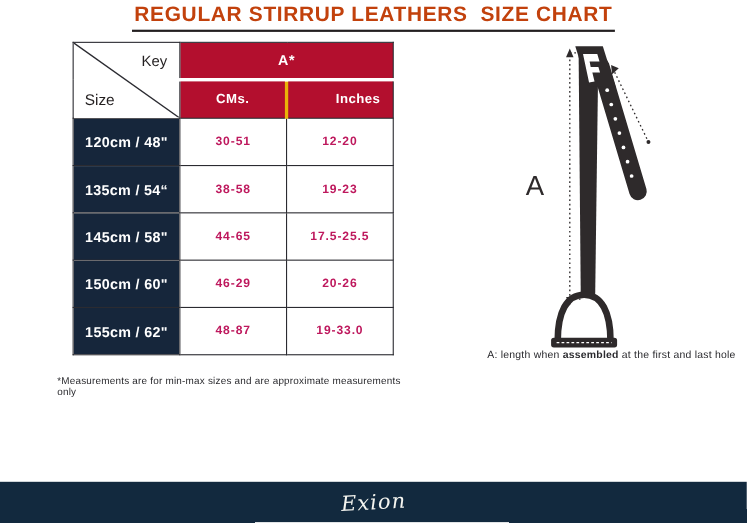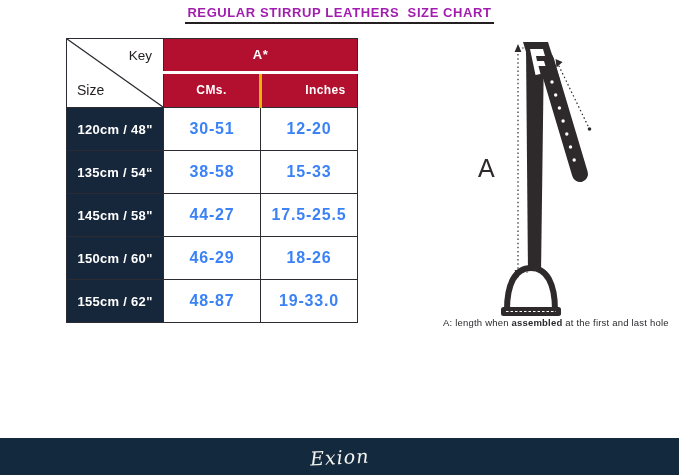--- a/index.html
+++ b/index.html
@@ -19,25 +19,25 @@
   
   .title-wrap {
     position: absolute;
     top: 3px;
     left: 0;
     width: 679px;
     text-align: center;
   }
   .title {
     display: inline-block;
-    font-size: 13px;
+    font-size: 19px;
     font-weight: 700;
     letter-spacing: 0.6px;
     white-space: pre;
-    color: #a21caf;
+    color: #c2410c;
     border-bottom: 2px solid #231f20;
     padding: 0 2px 2px 2px;
   }
 
   
   .size-table {
     position: absolute;
     left: 66px;
     top: 38px;
     width: 292px;
@@ -77,23 +77,23 @@
   td.size-cell {
     background: #16263b;
     color: #ffffff;
     font-weight: 700;
     font-size: 13px;
     height: 43px;
     letter-spacing: 0.3px;
   }
   td.value-cell {
     background: #ffffff;
-    color: #3b82f6;
+    color: #be185d;
     font-weight: 600;
-    font-size: 16px;
+    font-size: 11px;
     letter-spacing: 0.8px;
   }
 
   
   .footnote {
     position: absolute;
     left: 52px;
     top: 341px;
     width: 330px;
     font-size: 9px;
@@ -161,40 +161,41 @@
         <td class="red-cell inches-cell">Inches</td>
       </tr>
       <tr>
         <td class="size-cell">120cm / 48"</td>
         <td class="value-cell">30-51</td>
         <td class="value-cell">12-20</td>
       </tr>
       <tr>
         <td class="size-cell">135cm / 54“</td>
         <td class="value-cell">38-58</td>
-        <td class="value-cell">15-33</td>
+        <td class="value-cell">19-23</td>
       </tr>
       <tr>
         <td class="size-cell">145cm / 58"</td>
-        <td class="value-cell">44-27</td>
+        <td class="value-cell">44-65</td>
         <td class="value-cell">17.5-25.5</td>
       </tr>
       <tr>
         <td class="size-cell">150cm / 60"</td>
         <td class="value-cell">46-29</td>
-        <td class="value-cell">18-26</td>
+        <td class="value-cell">20-26</td>
       </tr>
       <tr>
         <td class="size-cell">155cm / 62"</td>
         <td class="value-cell">48-87</td>
         <td class="value-cell">19-33.0</td>
       </tr>
     </tbody>
   </table>
 
+  <div class="footnote">*Measurements are for min-max sizes and are approximate measurements only</div>
 
   <svg class="diagram-svg" width="230" height="290" viewBox="0 0 230 290">
     <g stroke="none" fill="#2e2a2b">
 
       <line x1="106" y1="24" x2="140" y2="138" stroke="#2e2a2b" stroke-width="16" stroke-linecap="round"></line>
 
       <polygon points="86,10 104,10 101,238 88,238"></polygon>
 
       <polygon points="83,6 108,6 120,44 94,42"></polygon>
     </g>

